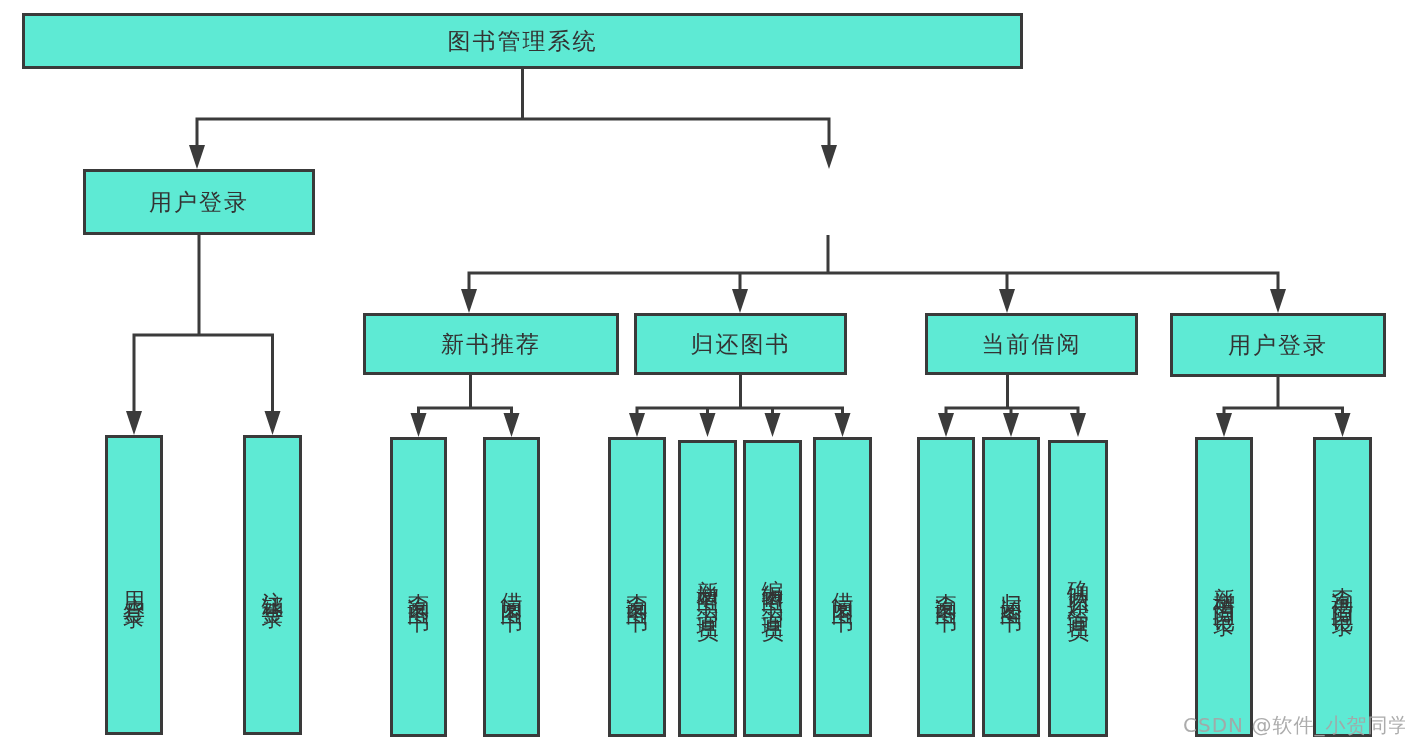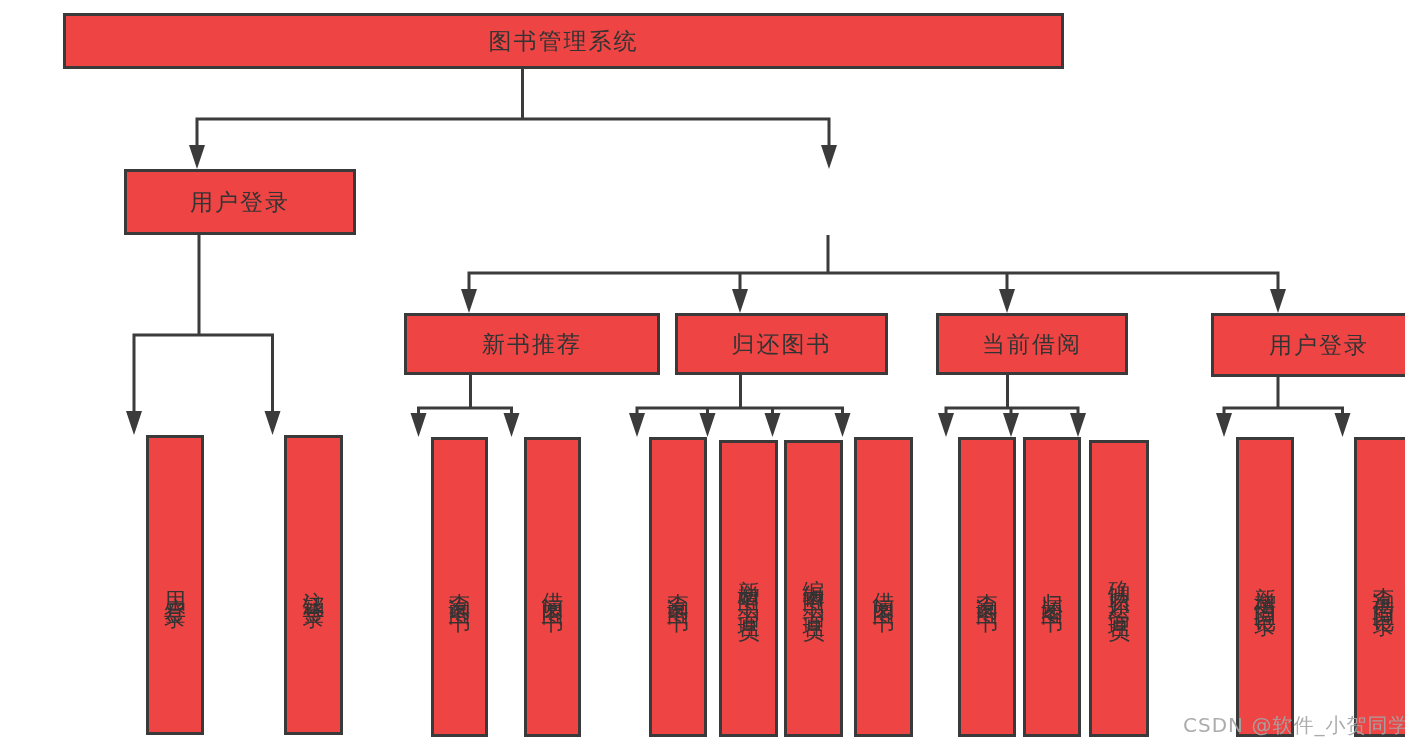--- a/index.html
+++ b/index.html
@@ -7,28 +7,27 @@
     position:relative;
     width:1405px;height:747px;
     background:#ffffff;
     font-family:"DejaVu Sans","Liberation Sans",sans-serif;
     overflow:hidden;
   }
   #edge-layer{position:absolute;left:0;top:0;width:1405px;height:747px;}
   .box{
     position:absolute;
     box-sizing:border-box;
-    background:#ef4444;
+    background:#5eead4;
     border:3px solid #3a3a3a;
     display:flex;
     align-items:center;
     justify-content:center;
     color:#333333;
     z-index:2;
-    margin-left:41px;
   }
   .box.h span{
     font-size:23px;
     letter-spacing:2px;
     white-space:nowrap;
   }
   .box.v span{
     writing-mode:vertical-rl;
     text-orientation:mixed;
     font-size:22px;
@@ -83,21 +82,21 @@
   <div class="box h" style="left:83px;top:169px;width:232px;height:66px">
     <span>用户登录</span>
   </div>
 
   <div class="box h" style="left:363px;top:313px;width:256px;height:62px">
     <span>新书推荐</span>
   </div>
   <div class="box h" style="left:634px;top:313px;width:213px;height:62px">
     <span>归还图书</span>
   </div>
-  <div class="box h" style="left:895px;top:313px;width:192px;height:62px">
+  <div class="box h" style="left:925px;top:313px;width:213px;height:62px">
     <span>当前借阅</span>
   </div>
   <div class="box h" style="left:1170px;top:313px;width:216px;height:64px">
     <span>用户登录</span>
   </div>
 
   <div class="box v" style="left:105px;top:435px;width:58px;height:300px">
     <span>用户登录</span>
   </div>
   <div class="box v" style="left:243px;top:435px;width:59px;height:300px">

